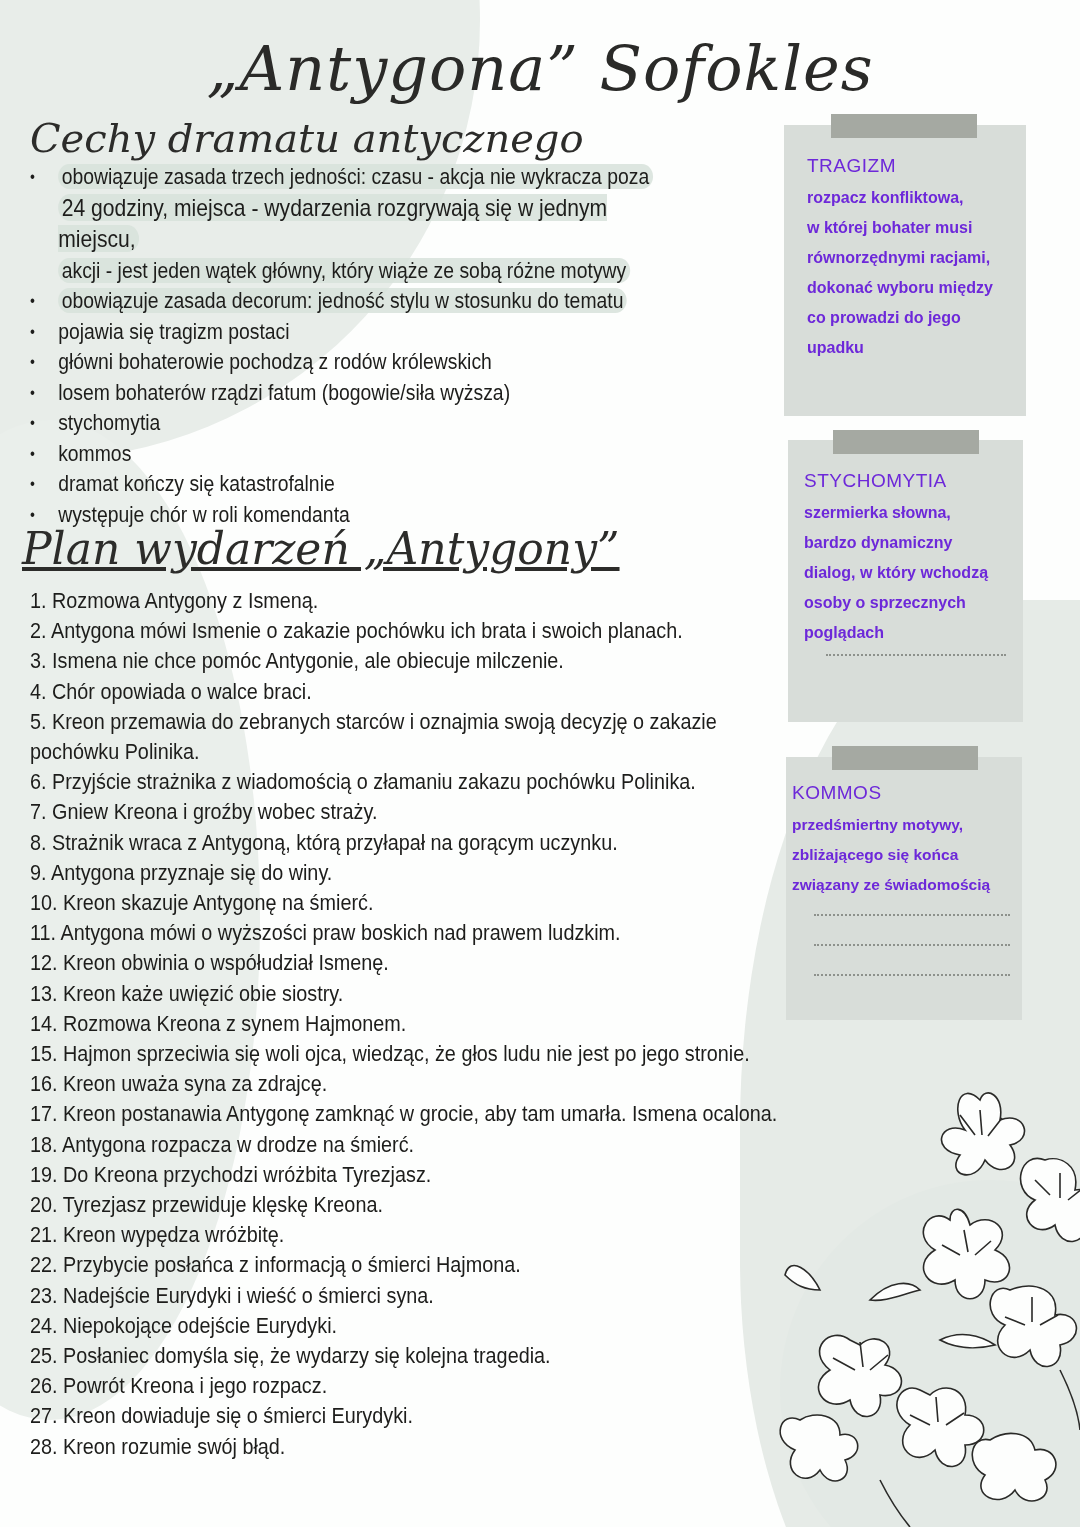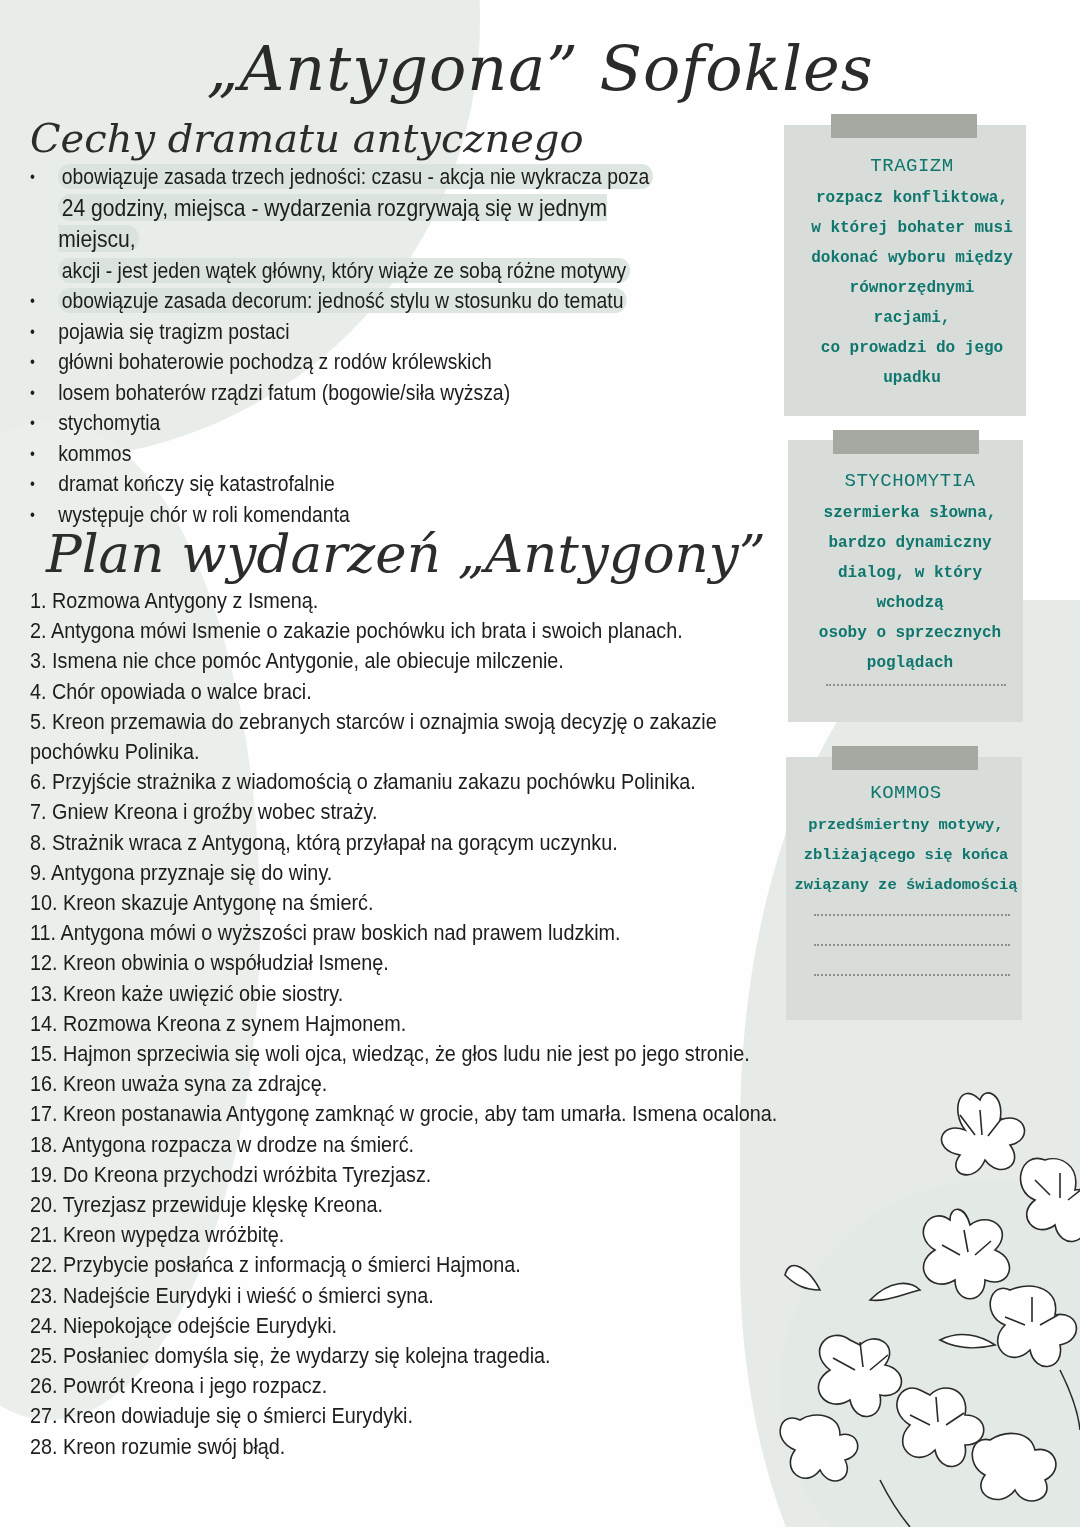--- a/index.html
+++ b/index.html
@@ -18,39 +18,39 @@
     .title {
       position: absolute; left: 0; right: 0; top: 20px; text-align: center;
       font-family: "DejaVu Serif", serif; font-style: italic; font-size: 62px;
       color: #2a2a28; letter-spacing: 1px;
     }
     .section-heading {
       position: absolute; font-family: "DejaVu Serif", serif; font-style: italic;
       font-size: 40px; color: #2c2c2a; text-align: center;
     }
     .h-features { left: 30px; top: 115px; }
-    .h-plan { left: 46px; top: 523px; font-size: 53px; }
+    .h-plan { left: 22px; top: 523px; font-size: 44px; text-decoration: underline; }
 
     .features {
       position: absolute; left: 30px; top: 162px; width: 720px; margin: 0; padding: 0;
       list-style: none; font-size: 22px; line-height: 30.5px; transform: scaleX(0.88); transform-origin: left top;
     }
     .features li { position: relative; padding-left: 32px; }
     .features li::before { content: "•"; position: absolute; left: 0; font-size: 16px; }
     .features li.hl span.txt { background: rgba(215,226,218,0.85); border-radius: 14px; padding: 0 4px; }
 
     .plan {
       position: absolute; left: 30px; top: 586px; width: 900px; margin: 0; padding: 0;
       list-style: none; font-size: 22.5px; line-height: 30.2px; transform: scaleX(0.88); transform-origin: left top;
     }
     .plan li { white-space: normal; }
 
     .card {
       position: absolute; background: #d8ddd9;
-      font-family: Liberation Mono, monospace; color: #0f766e; text-align: center;
+      font-family: Liberation Sans, sans-serif; color: #6d28d9;
     }
     .card .tape { position: absolute; background: #a5a9a2; height: 24px; width: 146px; }
     .card .card-title { font-size: 19px; margin-bottom: 6px; letter-spacing: 0.5px; }
     .card .card-body { font-size: 16px; font-weight: bold; line-height: 30px; }
     .card-1 { left: 784px; top: 125px; width: 242px; height: 291px; }
     .card-1 .tape { left: 47px; top: -11px; }
     .card-1 .inner { position: absolute; left: 23px; top: 30px; width: 210px; }
     .card-2 { left: 788px; top: 440px; width: 235px; height: 282px; }
     .card-2 .tape { left: 45px; top: -10px; }
     .card-2 .inner { position: absolute; left: 16px; top: 30px; width: 212px; }
@@ -126,22 +126,22 @@
   <li>28. Kreon rozumie swój błąd.</li>
 </ol>
 
 <div class="card card-1">
   <div class="tape"></div>
   <div class="inner">
     <div class="card-title">TRAGIZM</div>
     <div class="card-body">
       <div>rozpacz konfliktowa,</div>
       <div>w której bohater musi</div>
+      <div>równorzędnymi racjami,</div>
       <div>dokonać wyboru między</div>
-      <div>równorzędnymi racjami,</div>
       <div>co prowadzi do jego</div>
       <div>upadku</div>
     </div>
   </div>
 </div>
 
 <div class="card card-2">
   <div class="tape"></div>
   <div class="inner">
     <div class="card-title">STYCHOMYTIA</div>

